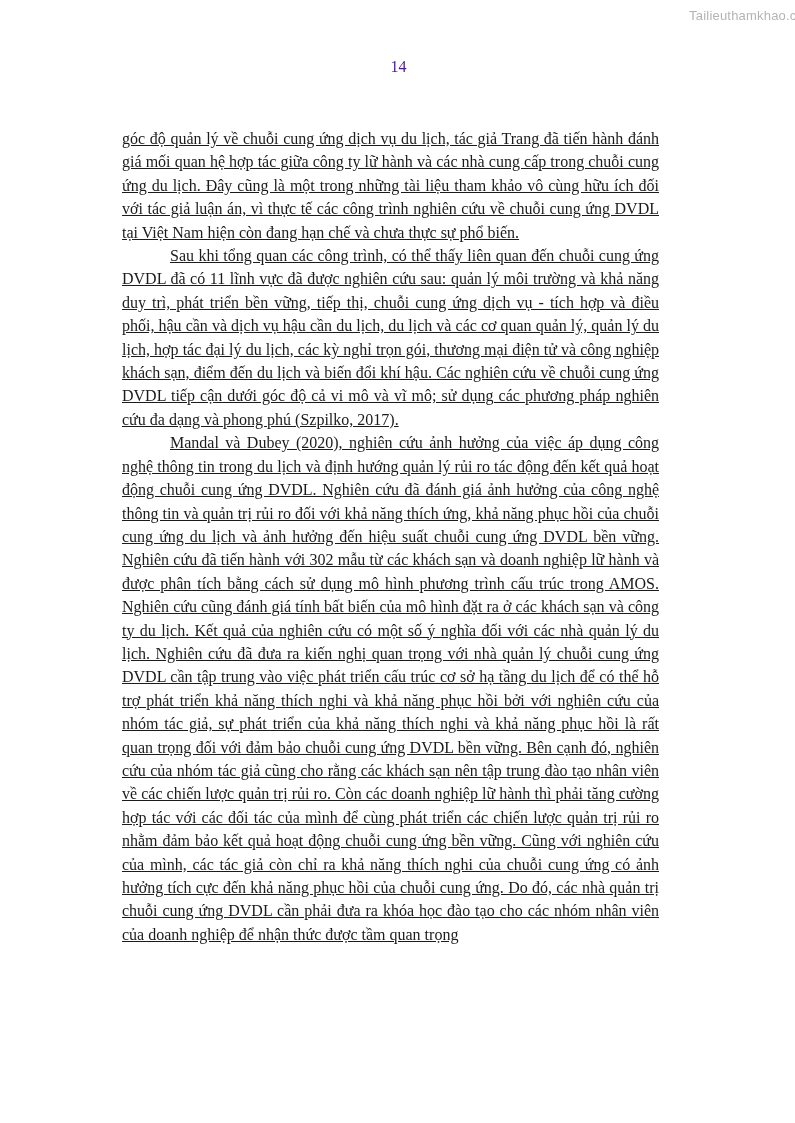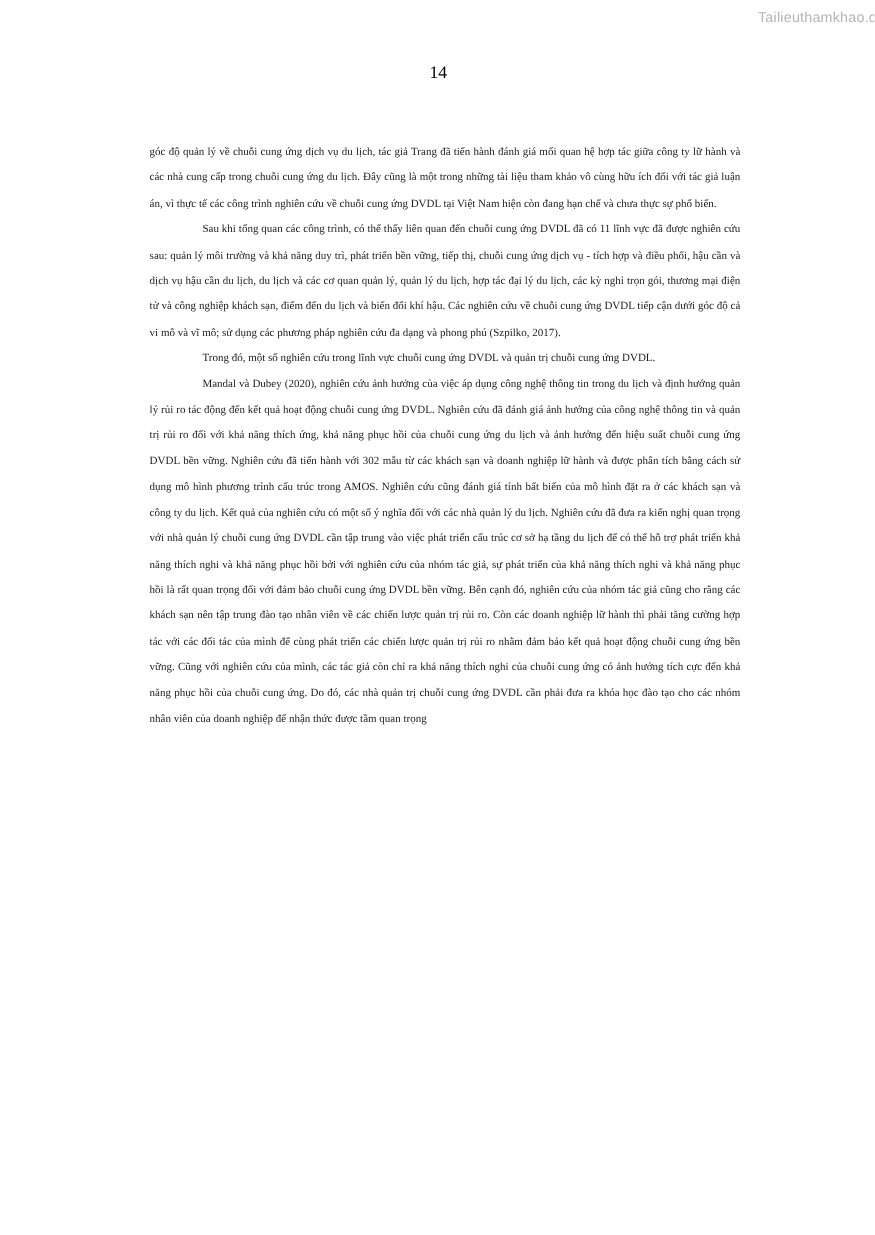--- a/index.html
+++ b/index.html
@@ -31,31 +31,32 @@
     color: #b4b4b4;
     letter-spacing: 0.2px;
   }
   .page-number {
     position: absolute;
     top: 58px;
     left: 130px;
     width: 537px;
     text-align: center;
     font-size: 16px;
-    color: #000000;
+    color: #4c1d95;
   }
   .content {
     position: absolute;
     top: 127px;
-    left: 136px;
+    left: 122px;
     width: 537px;
     color: #1b1b1b;
-    font-size: 10px;
+    font-size: 16px;
     line-height: 23.4px;
     text-align: justify;
+    text-decoration: underline;
   }
   .content p {
     margin: 0;
     padding: 0;
   }
   .content p.indent {
     text-indent: 48px;
   }
 </style>
 </head>
@@ -63,17 +64,16 @@
 
 <div class="page">
 
   <div class="watermark">Tailieuthamkhao.com</div>
 
   <div class="page-number">14</div>
 
   <div class="content">
     <p class="para">góc độ quản lý về chuỗi cung ứng dịch vụ du lịch, tác giả Trang đã tiến hành đánh giá mối quan hệ hợp tác giữa công ty lữ hành và các nhà cung cấp trong chuỗi cung ứng du lịch. Đây cũng là một trong những tài liệu tham khảo vô cùng hữu ích đối với tác giả luận án, vì thực tế các công trình nghiên cứu về chuỗi cung ứng DVDL tại Việt Nam hiện còn đang hạn chế và chưa thực sự phổ biến.</p>
     <p class="para indent">Sau khi tổng quan các công trình, có thể thấy liên quan đến chuỗi cung ứng DVDL đã có 11 lĩnh vực đã được nghiên cứu sau: quản lý môi trường và khả năng duy trì, phát triển bền vững, tiếp thị, chuỗi cung ứng dịch vụ - tích hợp và điều phối, hậu cần và dịch vụ hậu cần du lịch, du lịch và các cơ quan quản lý, quản lý du lịch, hợp tác đại lý du lịch, các kỳ nghỉ trọn gói, thương mại điện tử và công nghiệp khách sạn, điểm đến du lịch và biến đổi khí hậu. Các nghiên cứu về chuỗi cung ứng DVDL tiếp cận dưới góc độ cả vi mô và vĩ mô; sử dụng các phương pháp nghiên cứu đa dạng và phong phú (Szpilko, 2017).</p>
-    <p class="para indent">Trong đó, một số nghiên cứu trong lĩnh vực chuỗi cung ứng DVDL và quản trị chuỗi cung ứng DVDL.</p>
     <p class="para indent">Mandal và Dubey (2020), nghiên cứu ảnh hưởng của việc áp dụng công nghệ thông tin trong du lịch và định hướng quản lý rủi ro tác động đến kết quả hoạt động chuỗi cung ứng DVDL. Nghiên cứu đã đánh giá ảnh hưởng của công nghệ thông tin và quản trị rủi ro đối với khả năng thích ứng, khả năng phục hồi của chuỗi cung ứng du lịch và ảnh hưởng đến hiệu suất chuỗi cung ứng DVDL bền vững. Nghiên cứu đã tiến hành với 302 mẫu từ các khách sạn và doanh nghiệp lữ hành và được phân tích bằng cách sử dụng mô hình phương trình cấu trúc trong AMOS. Nghiên cứu cũng đánh giá tính bất biến của mô hình đặt ra ở các khách sạn và công ty du lịch. Kết quả của nghiên cứu có một số ý nghĩa đối với các nhà quản lý du lịch. Nghiên cứu đã đưa ra kiến nghị quan trọng với nhà quản lý chuỗi cung ứng DVDL cần tập trung vào việc phát triển cấu trúc cơ sở hạ tầng du lịch để có thể hỗ trợ phát triển khả năng thích nghi và khả năng phục hồi bởi với nghiên cứu của nhóm tác giả, sự phát triển của khả năng thích nghi và khả năng phục hồi là rất quan trọng đối với đảm bảo chuỗi cung ứng DVDL bền vững. Bên cạnh đó, nghiên cứu của nhóm tác giả cũng cho rằng các khách sạn nên tập trung đào tạo nhân viên về các chiến lược quản trị rủi ro. Còn các doanh nghiệp lữ hành thì phải tăng cường hợp tác với các đối tác của mình để cùng phát triển các chiến lược quản trị rủi ro nhằm đảm bảo kết quả hoạt động chuỗi cung ứng bền vững. Cũng với nghiên cứu của mình, các tác giả còn chỉ ra khả năng thích nghi của chuỗi cung ứng có ảnh hưởng tích cực đến khả năng phục hồi của chuỗi cung ứng. Do đó, các nhà quản trị chuỗi cung ứng DVDL cần phải đưa ra khóa học đào tạo cho các nhóm nhân viên của doanh nghiệp để nhận thức được tầm quan trọng</p>
   </div>
 
 </div>
 
 </body></html>

